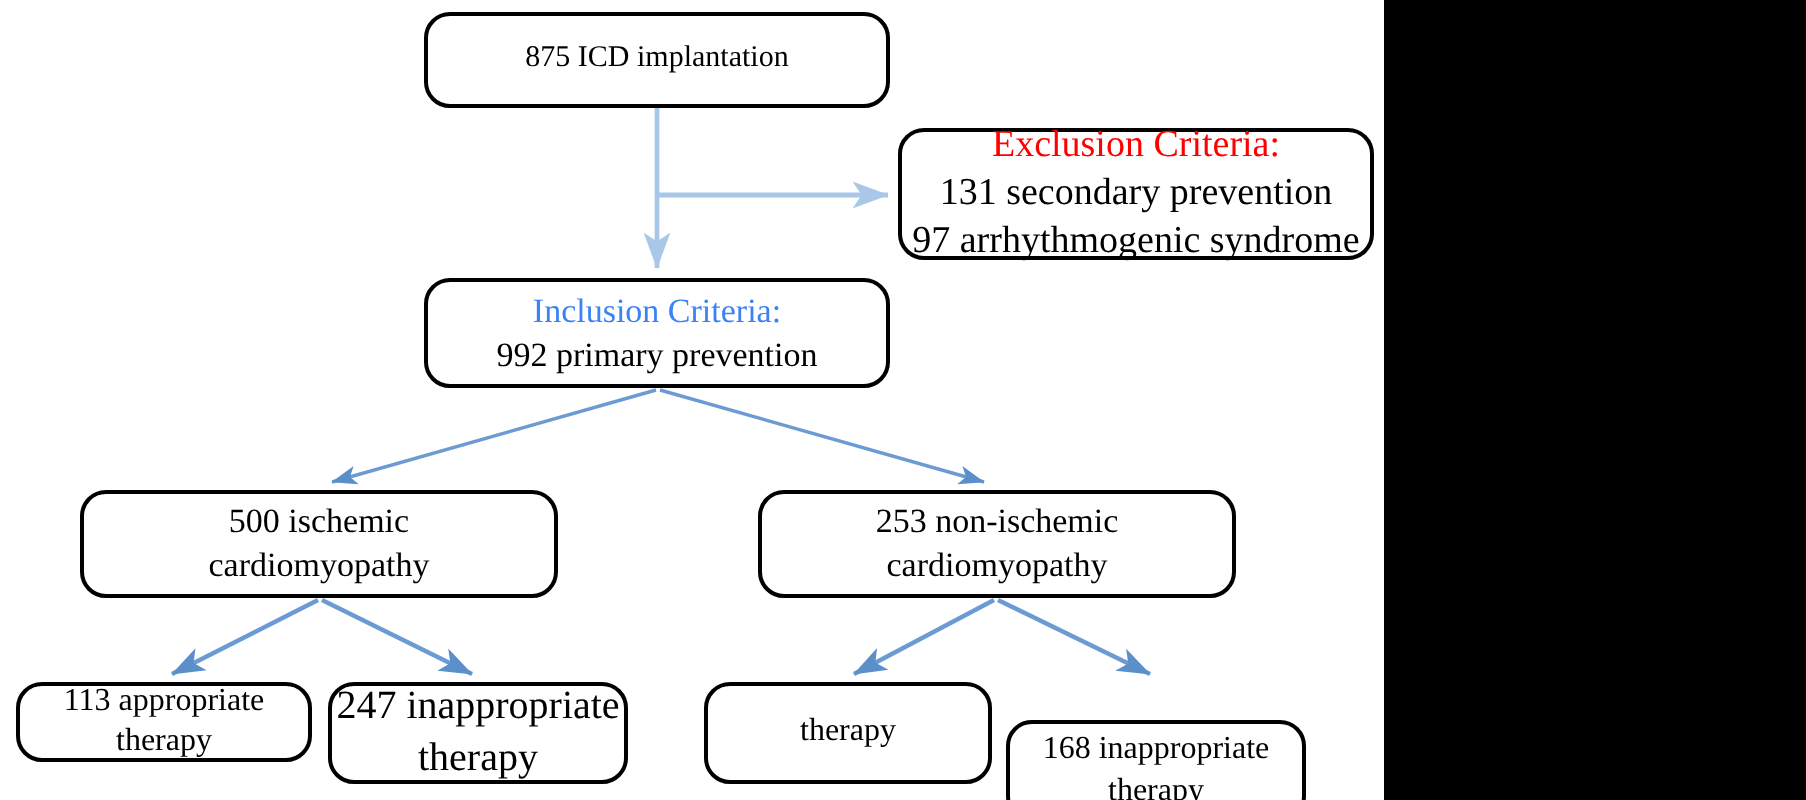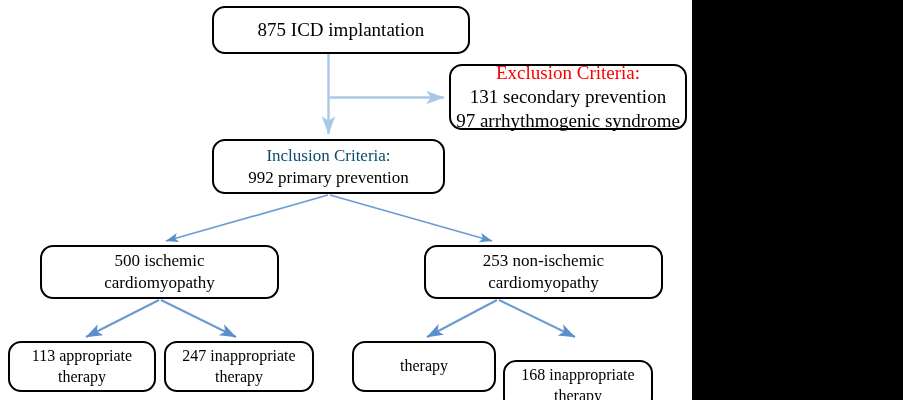--- a/index.html
+++ b/index.html
@@ -55,52 +55,51 @@
   }
   .node .line {
     display: block;
     white-space: nowrap;
     line-height: 1.28;
   }
   .heading-red {
     color: #ff0000;
   }
   .heading-green {
-    color: #0c4a6e;
+    color: #3b82f6;
   }
 
   
   #node-total {
-    left: 212px; top: 6px; width: 258px; height: 48px;
-    font-size: 19px;
+    left: 212px; top: 6px; width: 233px; height: 48px;
+    font-size: 15px;
   }
   #node-exclusion {
     left: 449px; top: 64px; width: 238px; height: 66px;
     font-size: 19px;
   }
   #node-inclusion {
     left: 212px; top: 139px; width: 233px; height: 55px;
     font-size: 17px;
   }
   #node-ischemic {
     left: 40px; top: 245px; width: 239px; height: 54px;
     font-size: 17px;
   }
   #node-nonischemic {
     left: 379px; top: 245px; width: 239px; height: 54px;
     font-size: 17px;
-    margin-left: 45px;
   }
   #node-isch-appropriate {
-    left: 8px; top: 341px; width: 148px; height: 51px;
+    left: 8px; top: 341px; width: 148px; height: 40px;
     font-size: 16px;
   }
   #node-isch-inappropriate {
     left: 164px; top: 341px; width: 150px; height: 51px;
-    font-size: 16px;
+    font-size: 20px;
   }
   #node-nonisch-appropriate {
     left: 352px; top: 341px; width: 144px; height: 51px;
     font-size: 16px;
   }
   #node-nonisch-inappropriate {
     left: 503px; top: 360px; width: 150px; height: 51px;
     font-size: 16px;
   }
 </style>

